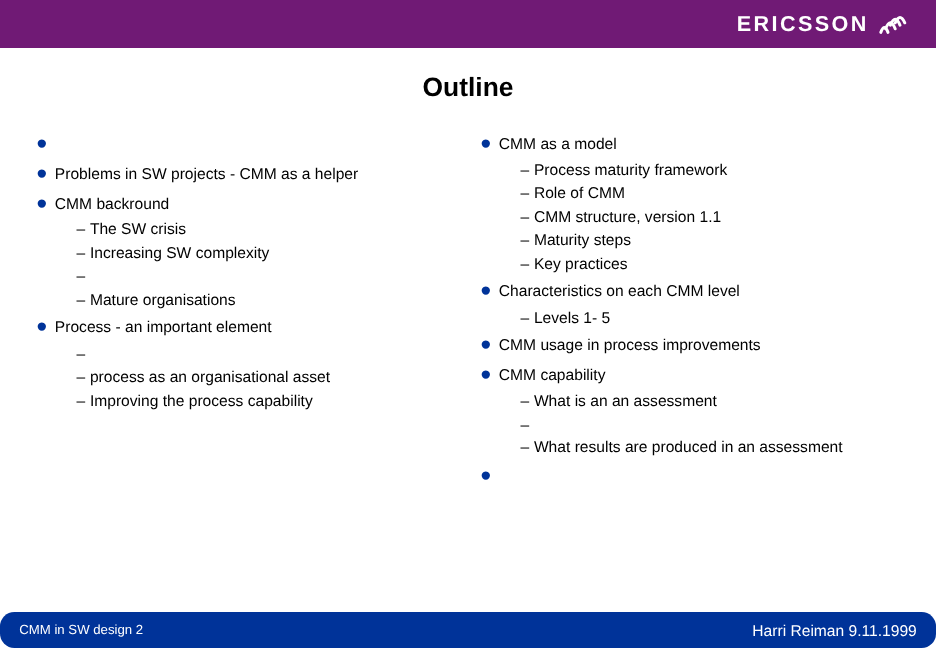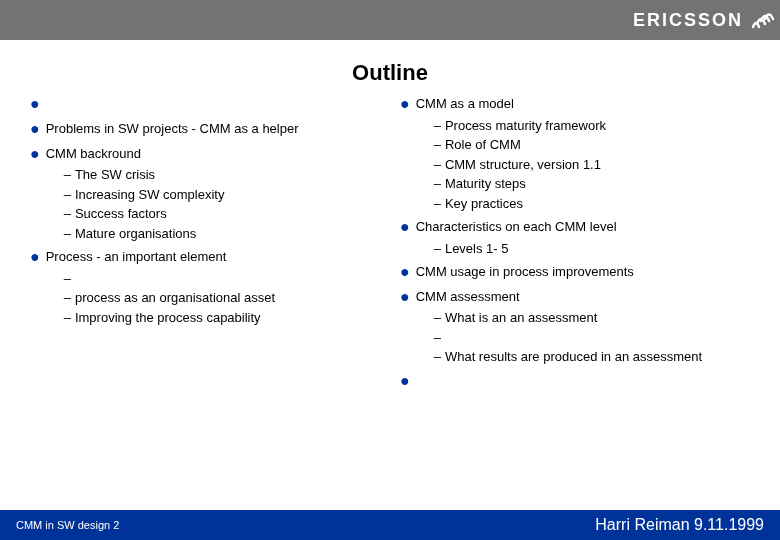--- a/index.html
+++ b/index.html
@@ -6,47 +6,47 @@
     body {
       width: 780px;
       height: 540px;
       font-family: Arial, Helvetica, sans-serif;
       background: #ffffff;
       overflow: hidden;
       position: relative;
     }
     
     .header-bar {
-      background-color: #737373;
+      background-color: #701a75;
       width: 100%;
       height: 40px;
       display: flex;
       align-items: center;
       justify-content: flex-end;
-      padding-right: 1px;
+      padding-right: 20px;
     }
     .ericsson-logo {
       color: #ffffff;
       font-weight: bold;
       font-size: 18px;
       letter-spacing: 2px;
       display: flex;
       align-items: center;
       gap: 8px;
     }
     
     .main-content {
       padding: 20px 30px 10px 30px;
     }
     .page-title {
       text-align: center;
       font-size: 22px;
       font-weight: bold;
       color: #000000;
-      margin-bottom: 8px;
+      margin-bottom: 24px;
     }
     .columns {
       display: flex;
       gap: 20px;
     }
     .col-left {
       flex: 1;
     }
     .col-right {
       flex: 1;
@@ -89,28 +89,29 @@
       position: absolute;
       bottom: 0;
       left: 0;
       right: 0;
       height: 30px;
       background: #003399;
       display: flex;
       align-items: center;
       justify-content: space-between;
       padding: 0 16px;
+      border-radius: 12px;
     }
     .footer-left {
       color: #ffffff;
       font-size: 11px;
     }
     .footer-right {
       color: #ffffff;
-      font-size: 16px;
+      font-size: 13px;
     }
   </style>
 </head>
 <body>
 
 <div class="header-bar">
   <div class="ericsson-logo">
     <span>ERICSSON</span>
     <svg width="28" height="22" viewBox="0 0 28 22">
       <path d="M2 18 Q5 10 8 18" stroke="white" stroke-width="2.5" fill="none" stroke-linecap="round"></path>
@@ -143,21 +144,20 @@
               <li>
                   <span class="dash">–</span>
                   <span>The SW crisis</span>
                 </li>
               <li>
                   <span class="dash">–</span>
                   <span>Increasing SW complexity</span>
                 </li>
               <li>
                   <span class="dash">–</span>
-                  <span>Success factors</span>
                 </li>
               <li>
                   <span class="dash">–</span>
                   <span>Mature organisations</span>
                 </li>
             </ul>
           </div>
         </li>
         <li>
           <span class="bullet-dot">●</span>
@@ -223,21 +223,21 @@
             </ul>
           </div>
         </li>
         <li>
           <span class="bullet-dot">●</span>
           <span>CMM usage in process improvements</span>
         </li>
         <li>
           <span class="bullet-dot">●</span>
           <div>
-            <span>CMM assessment</span>
+            <span>CMM capability</span>
             <ul class="sub-list">
               <li>
                   <span class="dash">–</span>
                   <span>What is an an assessment</span>
                 </li>
               <li>
                   <span class="dash">–</span>
                 </li>
               <li>
                   <span class="dash">–</span>

